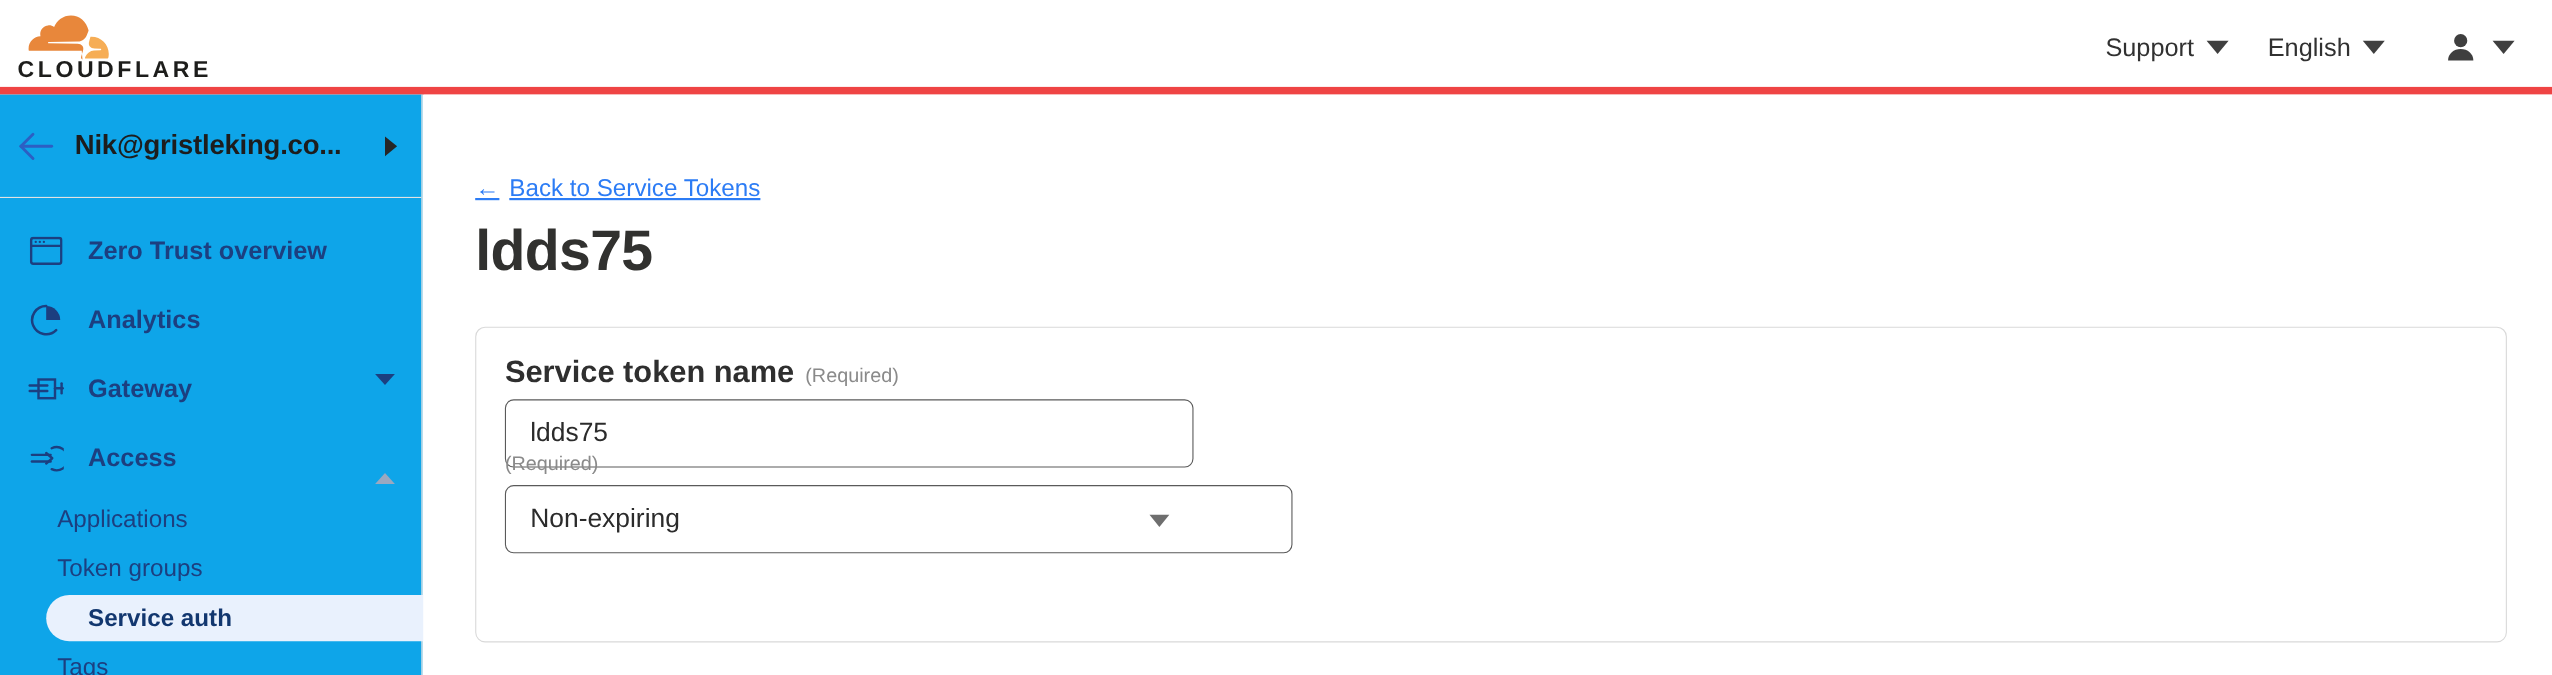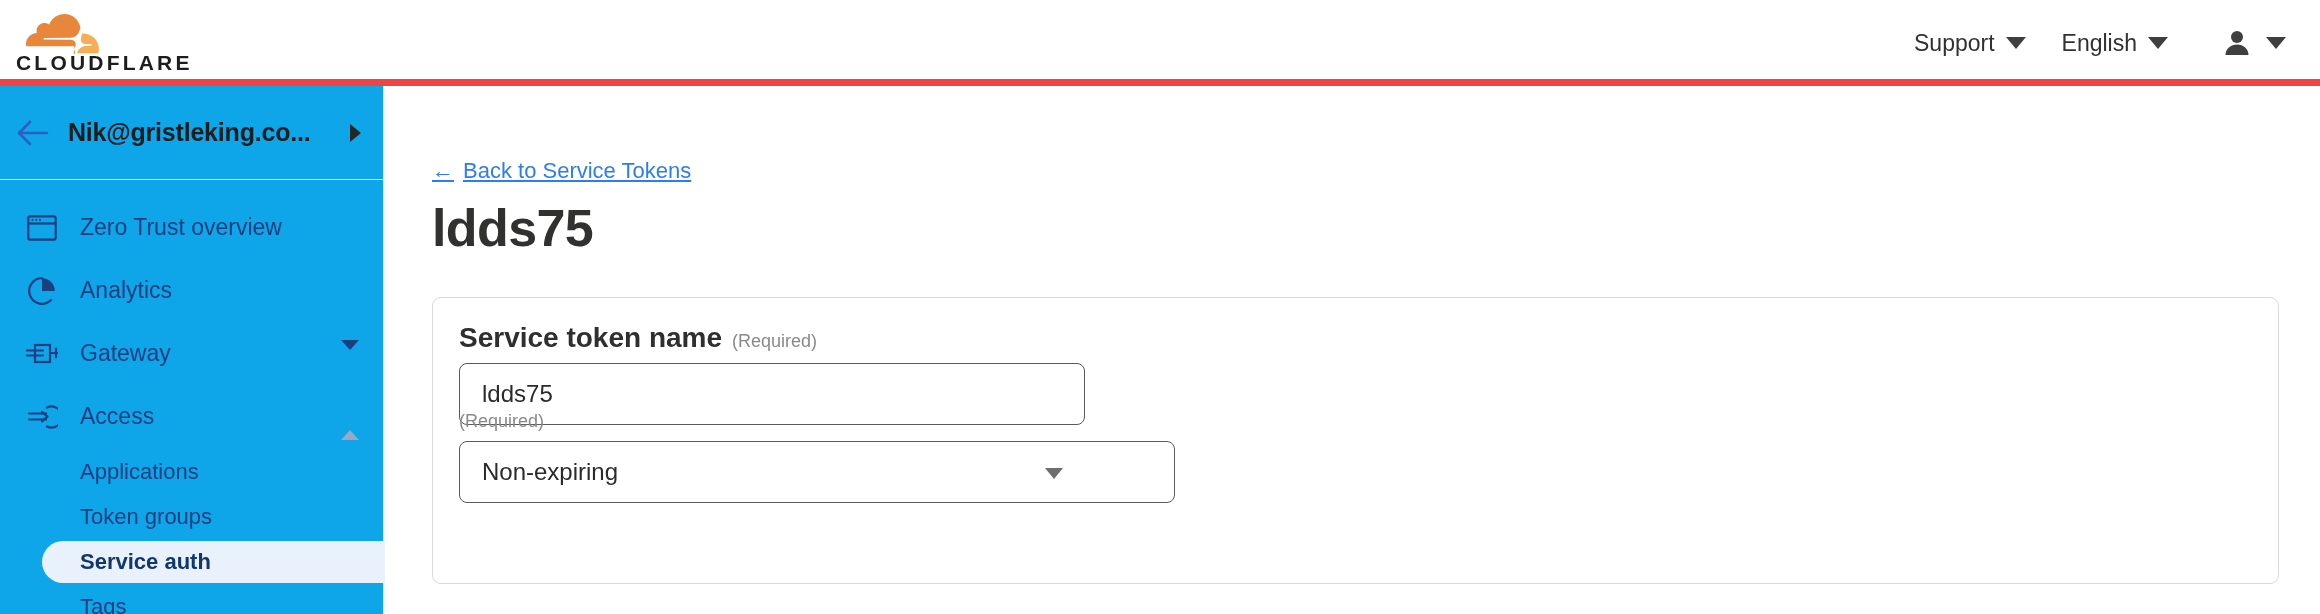--- a/index.html
+++ b/index.html
@@ -77,20 +77,21 @@
     border-left: 11px solid #262626;
   }
 
   #nav-list { padding-top: 16px; }
   .nav-item {
     position: relative;
     display: flex; align-items: center;
     height: 63px;
     padding-left: 22px;
     cursor: pointer;
+    font-weight: bold;
   }
   .nav-icon {
     width: 40px; height: 40px;
     display: flex; align-items: center; justify-content: center;
     flex-shrink: 0;
   }
   .nav-label {
     margin-left: 18px;
     font-size: 23px; color: #1c3f80;
     white-space: nowrap;
@@ -110,21 +111,21 @@
     border-left: 9px solid transparent;
     border-right: 9px solid transparent;
     border-bottom: 10px solid #9aa8c0;
   }
 
   .sub-item {
     position: relative;
     display: flex; align-items: center;
     height: 42px;
     margin-top: 3px;
-    padding-left: 80px;
+    padding-left: 52px;
     cursor: pointer;
   }
   .sub-item .sub-label {
     font-size: 22px; color: #1c3f80; white-space: nowrap;
   }
   .sub-item.active {
     margin-left: 42px;
     padding-left: 38px;
     width: 343px;
     background: #e9f1fd;

